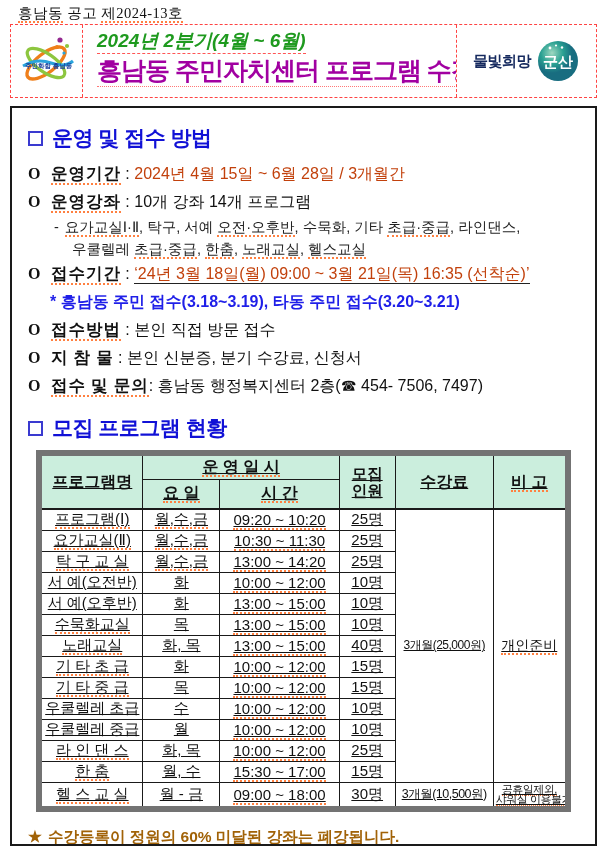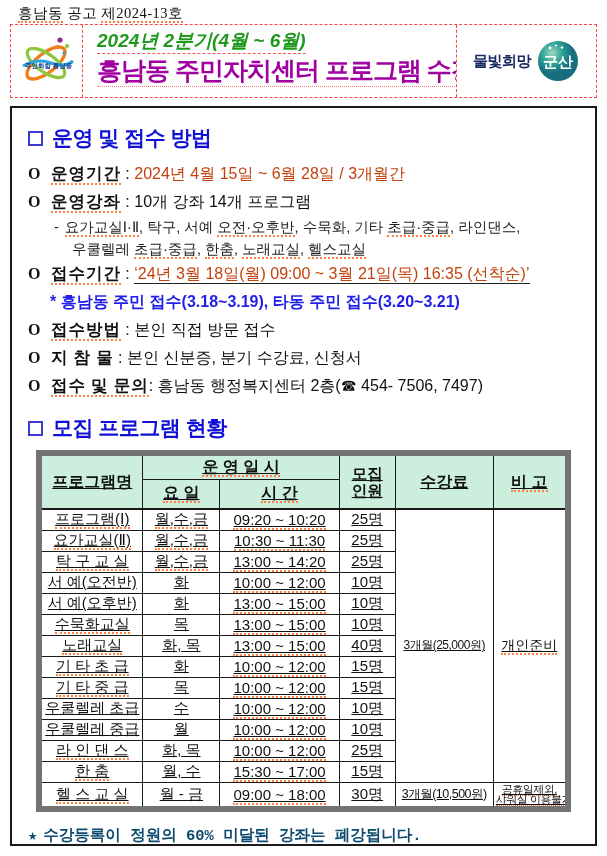--- a/index.html
+++ b/index.html
@@ -83,21 +83,21 @@
   tbody tr.tall td { height:27px; }
   td.time-cell { font-size:15px; }
   td.fee-cell { font-size:12px; letter-spacing:-0.5px; }
   td.note-cell { font-size:14px; }
   td.fee-small { font-size:12.5px; letter-spacing:-0.5px; }
   td.note-tiny { font-size:11px; line-height:10px; letter-spacing:-0.5px; }
   td.note-tiny .sq { border-bottom-width:1px; }
   
   .footnotes { margin-top:12px; }
   .fn-line {
-    font-size:15.5px; font-weight:bold; color:#0c4a6e; line-height:25px; white-space:nowrap;font-family:Liberation Mono, monospace;
+    font-size:15.5px; font-weight:bold; color:#a16207; line-height:25px; white-space:nowrap;
   }
   .fn-line .star { margin-right:6px; }
 </style>
 </head>
 <body>
 
 <div class="notice-no"><span class="sq">흥남동</span><span> 공고 </span><span class="sq">제2024-13호</span></div>
 
 <div class="banner">
   <div class="banner-logo-left">

